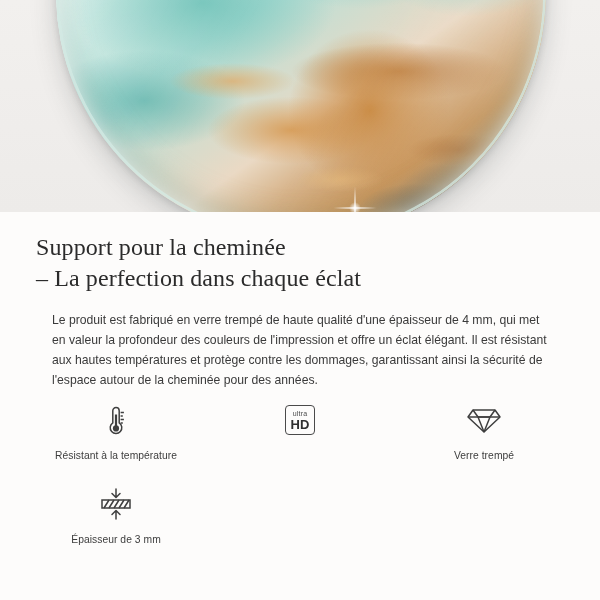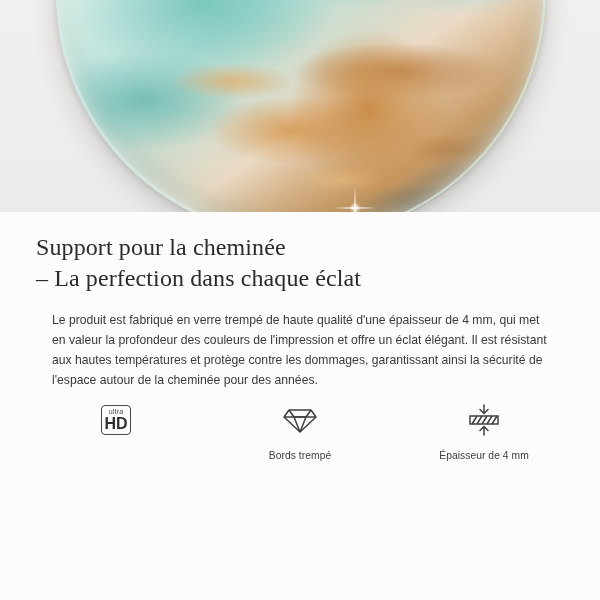--- a/index.html
+++ b/index.html
@@ -163,21 +163,21 @@
   }
   .ultrahd {
     width: 30px; height: 30px;
     border: 1.6px solid #4a4a4a;
     border-radius: 4px;
     display: flex; flex-direction: column;
     align-items: center; justify-content: center;
     line-height: 1;
   }
   .ultrahd .u1 { font-size: 7px; color: #4a4a4a; letter-spacing: 0.2px; }
-  .ultrahd .u2 { font-size: 16px; font-weight: bold; color: #2f2f2f; margin-top: 1px; }
+  .ultrahd .u2 { font-size: 13px; font-weight: bold; color: #2f2f2f; margin-top: 1px; }
 </style>
 </head>
 <body>
 
 <div id="page">
 
   <div class="hero">
     <div class="hero-bg"></div>
     <div class="disc">
       <div class="disc-art"></div>
@@ -192,20 +192,31 @@
   <div class="content">
     <h1 class="headline">
       <span>Support pour la cheminée</span>
       <span class="line2">– La perfection dans chaque éclat</span>
     </h1>
     <p class="body-copy">Le produit est fabriqué en verre trempé de haute qualité d'une épaisseur de 4 mm, qui met en valeur la profondeur des couleurs de l'impression et offre un éclat élégant. Il est résistant aux hautes températures et protège contre les dommages, garantissant ainsi la sécurité de l'espace autour de la cheminée pour des années.</p>
   </div>
 
   <div class="features">
 
+    <div class="feature">
+      <div class="feature-icon">
+        <svg width="34" height="36" viewBox="0 0 34 36" fill="none" stroke="#3f3f3f" stroke-width="1.5">
+          <path d="M17 5.5a3.2 3.2 0 0 1 3.2 3.2v12.1a5.8 5.8 0 1 1-6.4 0V8.7A3.2 3.2 0 0 1 17 5.5z"></path>
+          <circle cx="17" cy="26.4" r="3.1" fill="#3f3f3f" stroke="none"></circle>
+          <rect x="15.9" y="12.5" width="2.2" height="12" fill="#3f3f3f" stroke="none"></rect>
+          <path d="M21.6 10.5h3.3M21.6 14h2.2M21.6 17.5h3.3M21.6 21h2.2"></path>
+        </svg>
+      </div>
+      <div class="feature-label">Résistant à la température</div>
+    </div>
 
     <div class="feature">
       <div class="feature-icon">
         <div class="ultrahd">
           <span class="u1">ultra</span>
           <span class="u2">HD</span>
         </div>
       </div>
     </div>
 
@@ -213,30 +224,30 @@
     <div class="feature">
       <div class="feature-icon">
         <svg width="38" height="32" viewBox="0 0 38 32" fill="none" stroke="#3f3f3f" stroke-width="1.5" stroke-linejoin="round">
           <path d="M8 6 H30 L35 13 L19 28 L3 13 Z"></path>
           <path d="M3 13 H35"></path>
           <path d="M8 6 L13 13 L19 28"></path>
           <path d="M30 6 L25 13 L19 28"></path>
           <path d="M13 13 H25"></path>
         </svg>
       </div>
-      <div class="feature-label">Bords trempé</div>
+      <div class="feature-label">Verre trempé</div>
     </div>
 
 
     <div class="feature">
       <div class="feature-icon">
         <svg width="38" height="36" viewBox="0 0 38 36" fill="none" stroke="#3f3f3f" stroke-width="1.5">
           <path d="M19 3 V10 M15 7.5 L19 11.5 L23 7.5" stroke-linecap="round" stroke-linejoin="round"></path>
           <rect x="5" y="14" width="28" height="8"></rect>
           <path d="M7 22 L12 14 M12 22 L17 14 M17 22 L22 14 M22 22 L27 14 M27 22 L32 14"></path>
           <path d="M19 33 V26 M15 28.5 L19 24.5 L23 28.5" stroke-linecap="round" stroke-linejoin="round"></path>
         </svg>
       </div>
-      <div class="feature-label">Épaisseur de 4 mm</div>
+      <div class="feature-label">Épaisseur de 3 mm</div>
     </div>
 
   </div>
 </div>
 
 </body></html>

